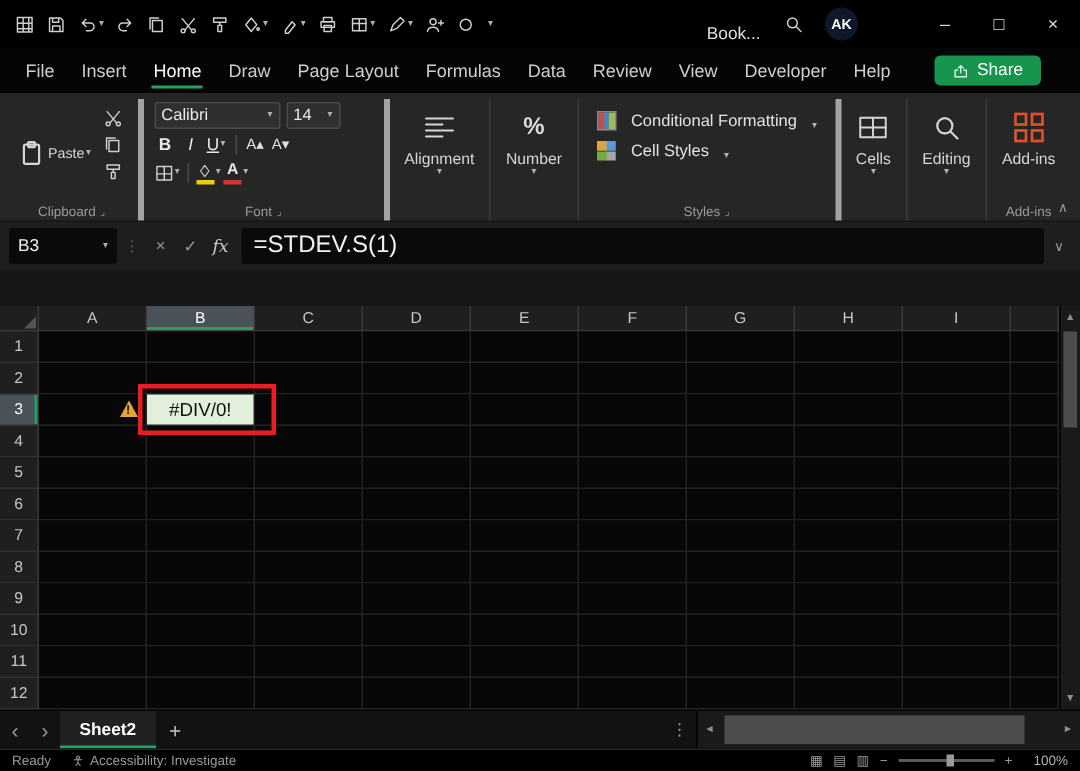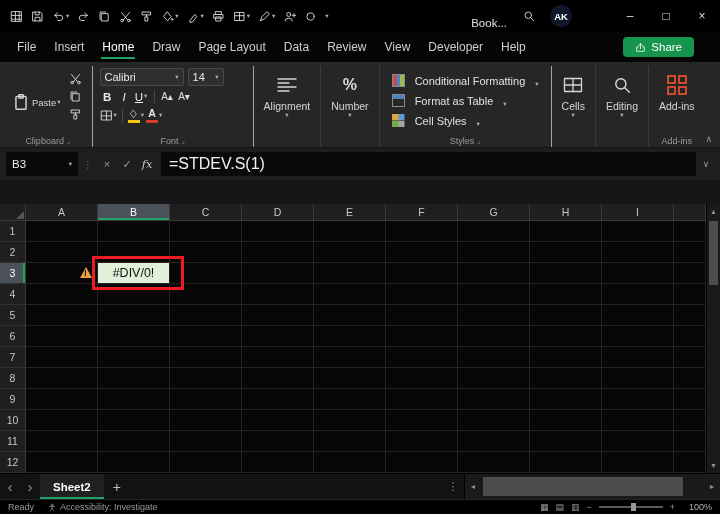--- a/index.html
+++ b/index.html
@@ -22,21 +22,21 @@
   
   .menubar{height:30px;display:flex;align-items:center;background:#050505;padding:0 8px;flex:none}
   .mtab{font-size:12px;color:#cfcfcf;padding:0 9px;height:100%;display:flex;align-items:center;position:relative}
   .mtab.active{color:#fff}
   .mtab.active::after{content:"";position:absolute;bottom:3px;left:8px;right:8px;height:2px;background:#21a366}
   .share{margin-left:auto;background:#17944e;color:#fff;font-size:11.5px;display:flex;align-items:center;gap:5px;padding:4px 12px;border-radius:4px;margin-right:18px}
   .share .i{width:11px;height:11px;stroke:#fff}
 
   
   .ribbon{height:86px;background:#262626;display:flex;padding:4px 4px 0 4px;flex:none;position:relative;border-bottom:1px solid #151515}
-  .rgroup{position:relative;border-right:1px solid #a3a3a3;padding:2px 7px 13px 7px;display:flex}
+  .rgroup{position:relative;border-right:4px solid #a3a3a3;padding:2px 7px 13px 7px;display:flex}
   .glabel{position:absolute;bottom:1px;left:0;right:0;display:flex;align-items:center;justify-content:center;gap:3px;font-size:9px;color:#9a9a9a}
   .launcher{font-size:7px;color:#8a8a8a}
   .cgroup{display:flex;flex-direction:column;align-items:center;padding:6px 10px 0 10px;border-right:1px solid #3a3a3a}
   .cgroup .cicon{height:26px;display:flex;align-items:center;justify-content:center}
   .clabel{font-size:10.5px;color:#d6d6d6;margin-top:2px;white-space:nowrap}
   .i2{width:20px;height:18px;stroke:#d5d5d5;stroke-width:1.3;fill:none;stroke-linecap:round;stroke-linejoin:round}
 
   .clip-main{display:flex;gap:6px}
   .paste-big{display:flex;align-items:center;gap:1px;padding-top:2px}
   .paste-big .plabel{font-size:9.5px;color:#d6d6d6}
@@ -236,20 +236,21 @@
       <div class="wbtn">×</div>
     </div>
   </div>
 
   <div class="menubar">
     <span class="mtab">File</span>
     <span class="mtab">Insert</span>
     <span class="mtab active">Home</span>
     <span class="mtab">Draw</span>
     <span class="mtab">Page Layout</span>
+    <span class="mtab">Formulas</span>
     <span class="mtab">Data</span>
     <span class="mtab">Review</span>
     <span class="mtab">View</span>
     <span class="mtab">Developer</span>
     <span class="mtab">Help</span>
     <div class="share">
       <svg class="i" viewBox="0 0 16 16">
           <path d="M5 7H2.5v6.5h11V7H11 M8 2.5v7 M5.5 5L8 2.5 10.5 5"></path>
         </svg>
       <span>Share</span>
@@ -374,25 +375,20 @@
     </div>
 
     <div class="rgroup">
       <div class="srows">
         <div class="srow">
             <span class="ic-cf"></span>
             <span>Conditional Formatting</span>
             <span class="car">▾</span>
           </div>
         <div class="srow">
-            <span class="ic-tbl"></span>
-            <span>Format as Table</span>
-            <span class="car">▾</span>
-          </div>
-        <div class="srow">
             <span class="ic-cs"></span>
             <span>Cell Styles</span>
             <span class="car">▾</span>
           </div>
       </div>
       <div class="glabel">
           <span>Styles</span>
           <span class="launcher">⌟</span>
         </div>
     </div>

